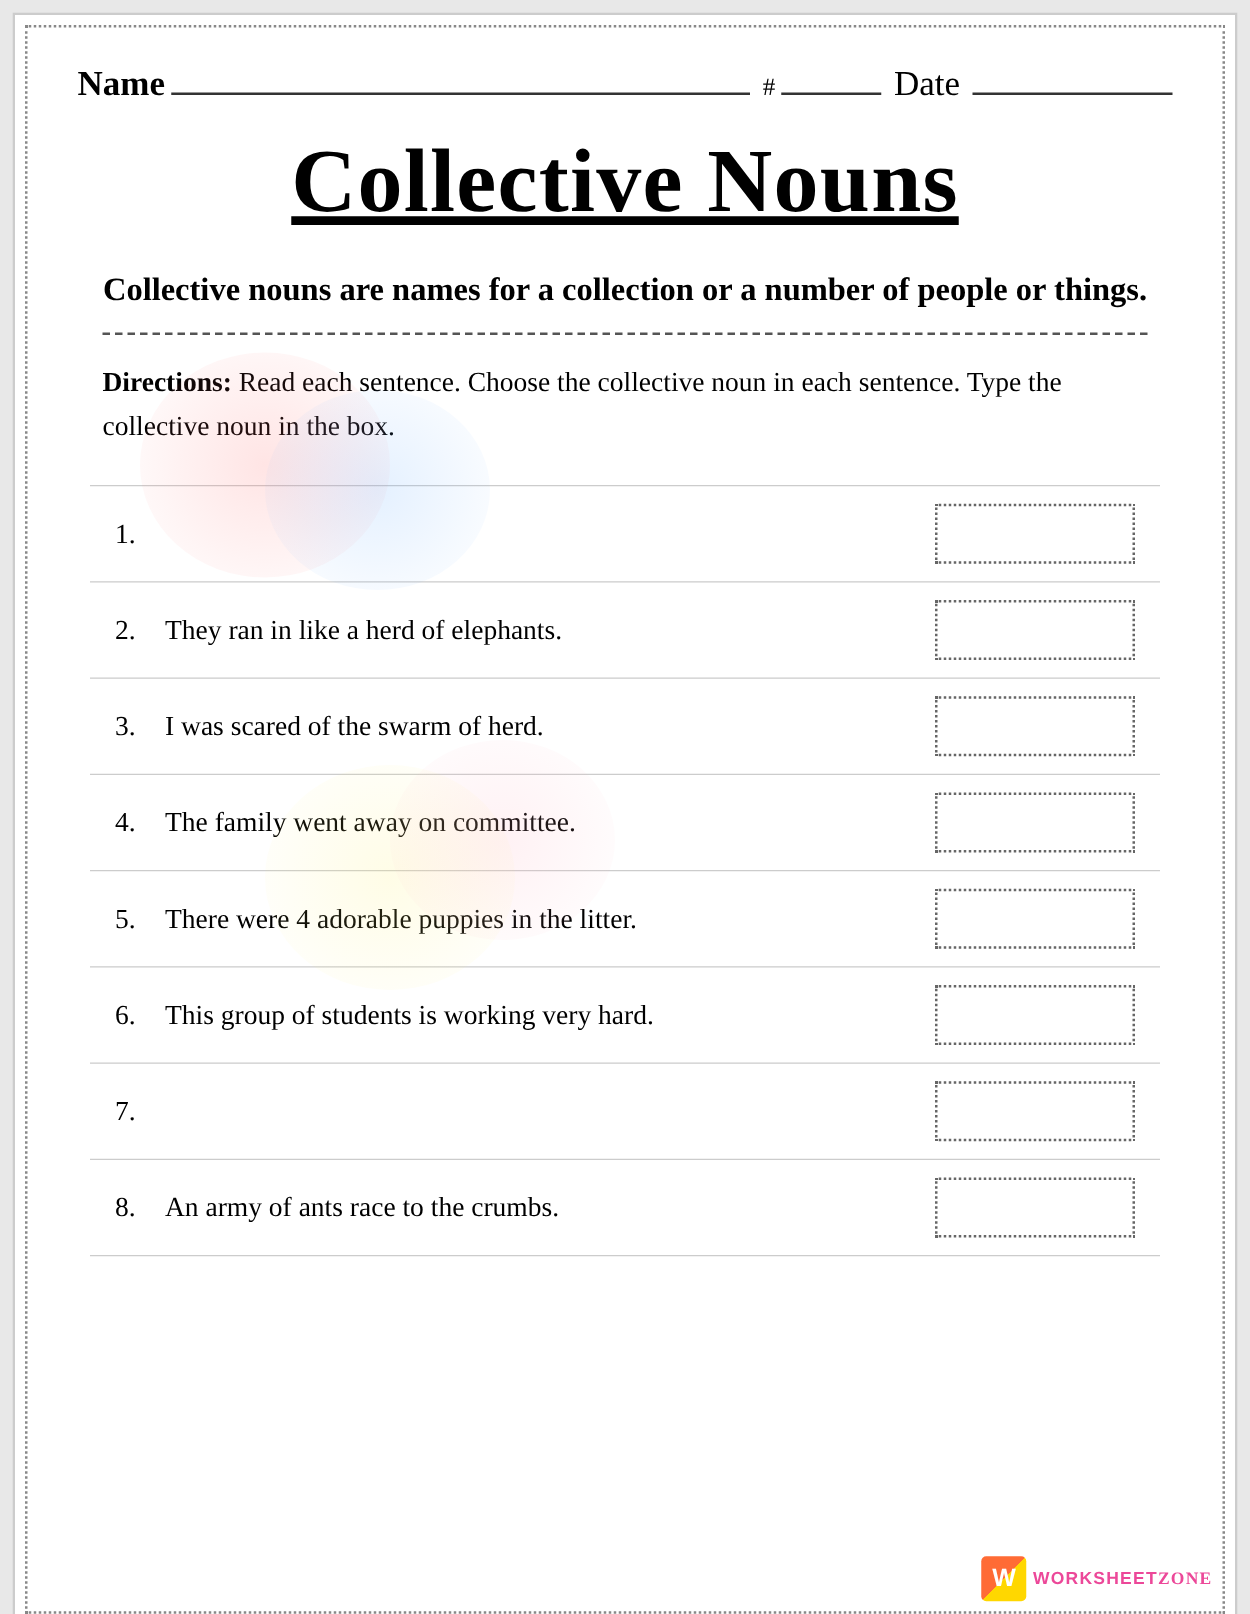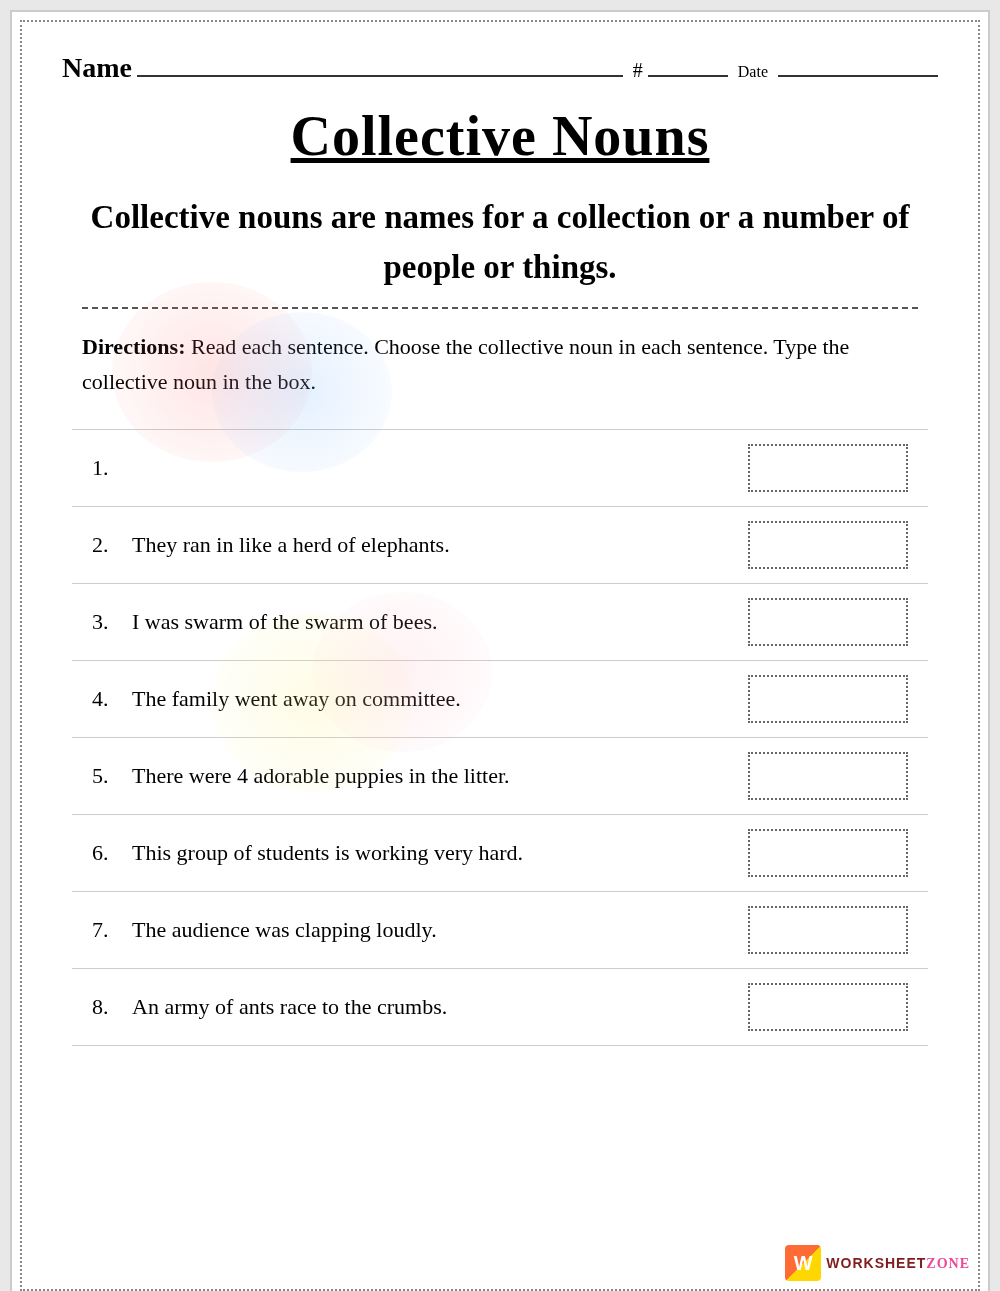--- a/index.html
+++ b/index.html
@@ -107,45 +107,45 @@
       margin: 0 5px;
     }
 
     .header-num-line {
       width: 80px;
       border-bottom: 2px solid #333;
       margin-bottom: 3px;
     }
 
     .header-date {
-      font-size: 16px;
+      font-size: 28px;
       margin: 0 10px;
     }
 
     .header-date-line {
       width: 160px;
       border-bottom: 2px solid #333;
       margin-bottom: 3px;
     }
 
     
     .title {
       text-align: center;
-      font-size: 56px;
+      font-size: 72px;
       font-weight: bold;
       font-family: 'Comic Sans MS', cursive;
       text-decoration: underline;
       margin: 20px 0 25px 0;
       letter-spacing: 1px;
     }
 
     
     .subtitle {
       text-align: center;
-      font-size: 33px;
+      font-size: 26px;
       font-family: 'Comic Sans MS', cursive;
       font-weight: bold;
       margin-bottom: 15px;
       line-height: 1.5;
     }
 
     
     .divider {
       border: none;
       border-top: 2px dashed #555;
@@ -232,21 +232,21 @@
 
     .branding-text {
       font-size: 14px;
       font-weight: bold;
       font-family: Arial, sans-serif;
       color: #222;
       letter-spacing: 1px;
     }
 
     .branding-text span.orange {
-      color: #7f1d1d;
+      color: #ec4899;
     }
 
     .branding-text span.blue {
       color: #ec4899;
       font-family: Liberation Serif, serif;
     }
   </style>
 </head>
 <body>
 
@@ -281,41 +281,40 @@
         <span class="question-number">1.</span>
         <div class="answer-box"></div>
       </li>
       <li class="question-item">
         <span class="question-number">2.</span>
         <span class="question-text">They ran in like a herd of elephants.</span>
         <div class="answer-box"></div>
       </li>
       <li class="question-item">
         <span class="question-number">3.</span>
-        <span class="question-text">I was swarm of the swarm of bees.</span>
+        <span class="question-text">I was scared of the swarm of herd.</span>
         <div class="answer-box"></div>
       </li>
       <li class="question-item">
         <span class="question-number">4.</span>
         <span class="question-text">The family went away on committee.</span>
         <div class="answer-box"></div>
       </li>
       <li class="question-item">
         <span class="question-number">5.</span>
         <span class="question-text">There were 4 adorable puppies in the litter.</span>
         <div class="answer-box"></div>
       </li>
       <li class="question-item">
         <span class="question-number">6.</span>
         <span class="question-text">This group of students is working very hard.</span>
         <div class="answer-box"></div>
       </li>
       <li class="question-item">
         <span class="question-number">7.</span>
-        <span class="question-text">The audience was clapping loudly.</span>
         <div class="answer-box"></div>
       </li>
       <li class="question-item">
         <span class="question-number">8.</span>
         <span class="question-text">An army of ants race to the crumbs.</span>
         <div class="answer-box"></div>
       </li>
     </ul>
 
   <div class="branding">

